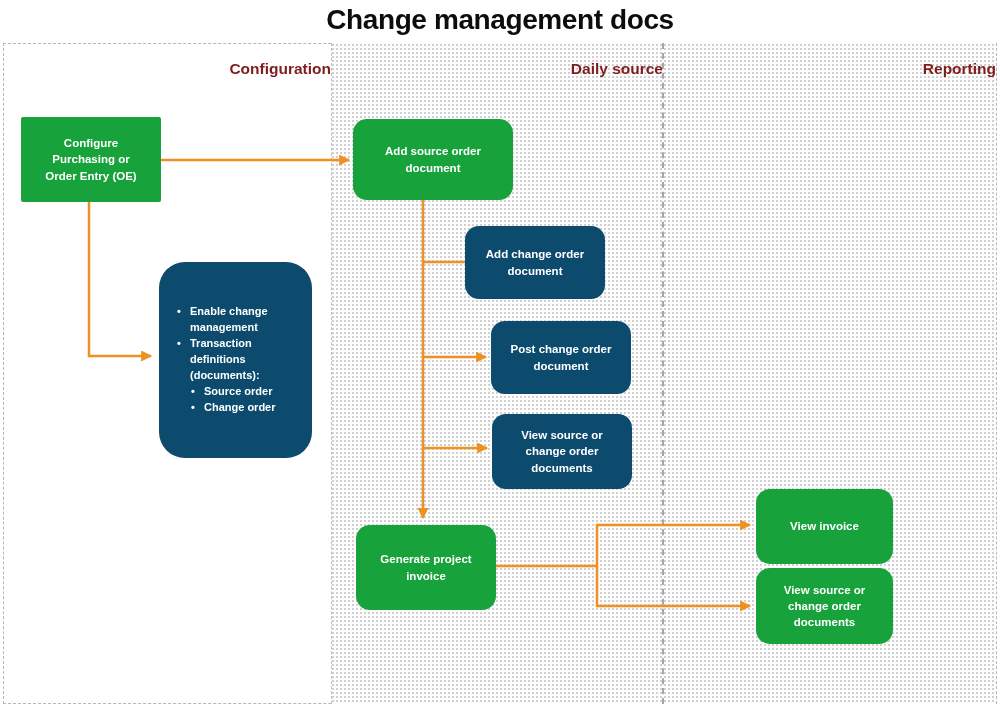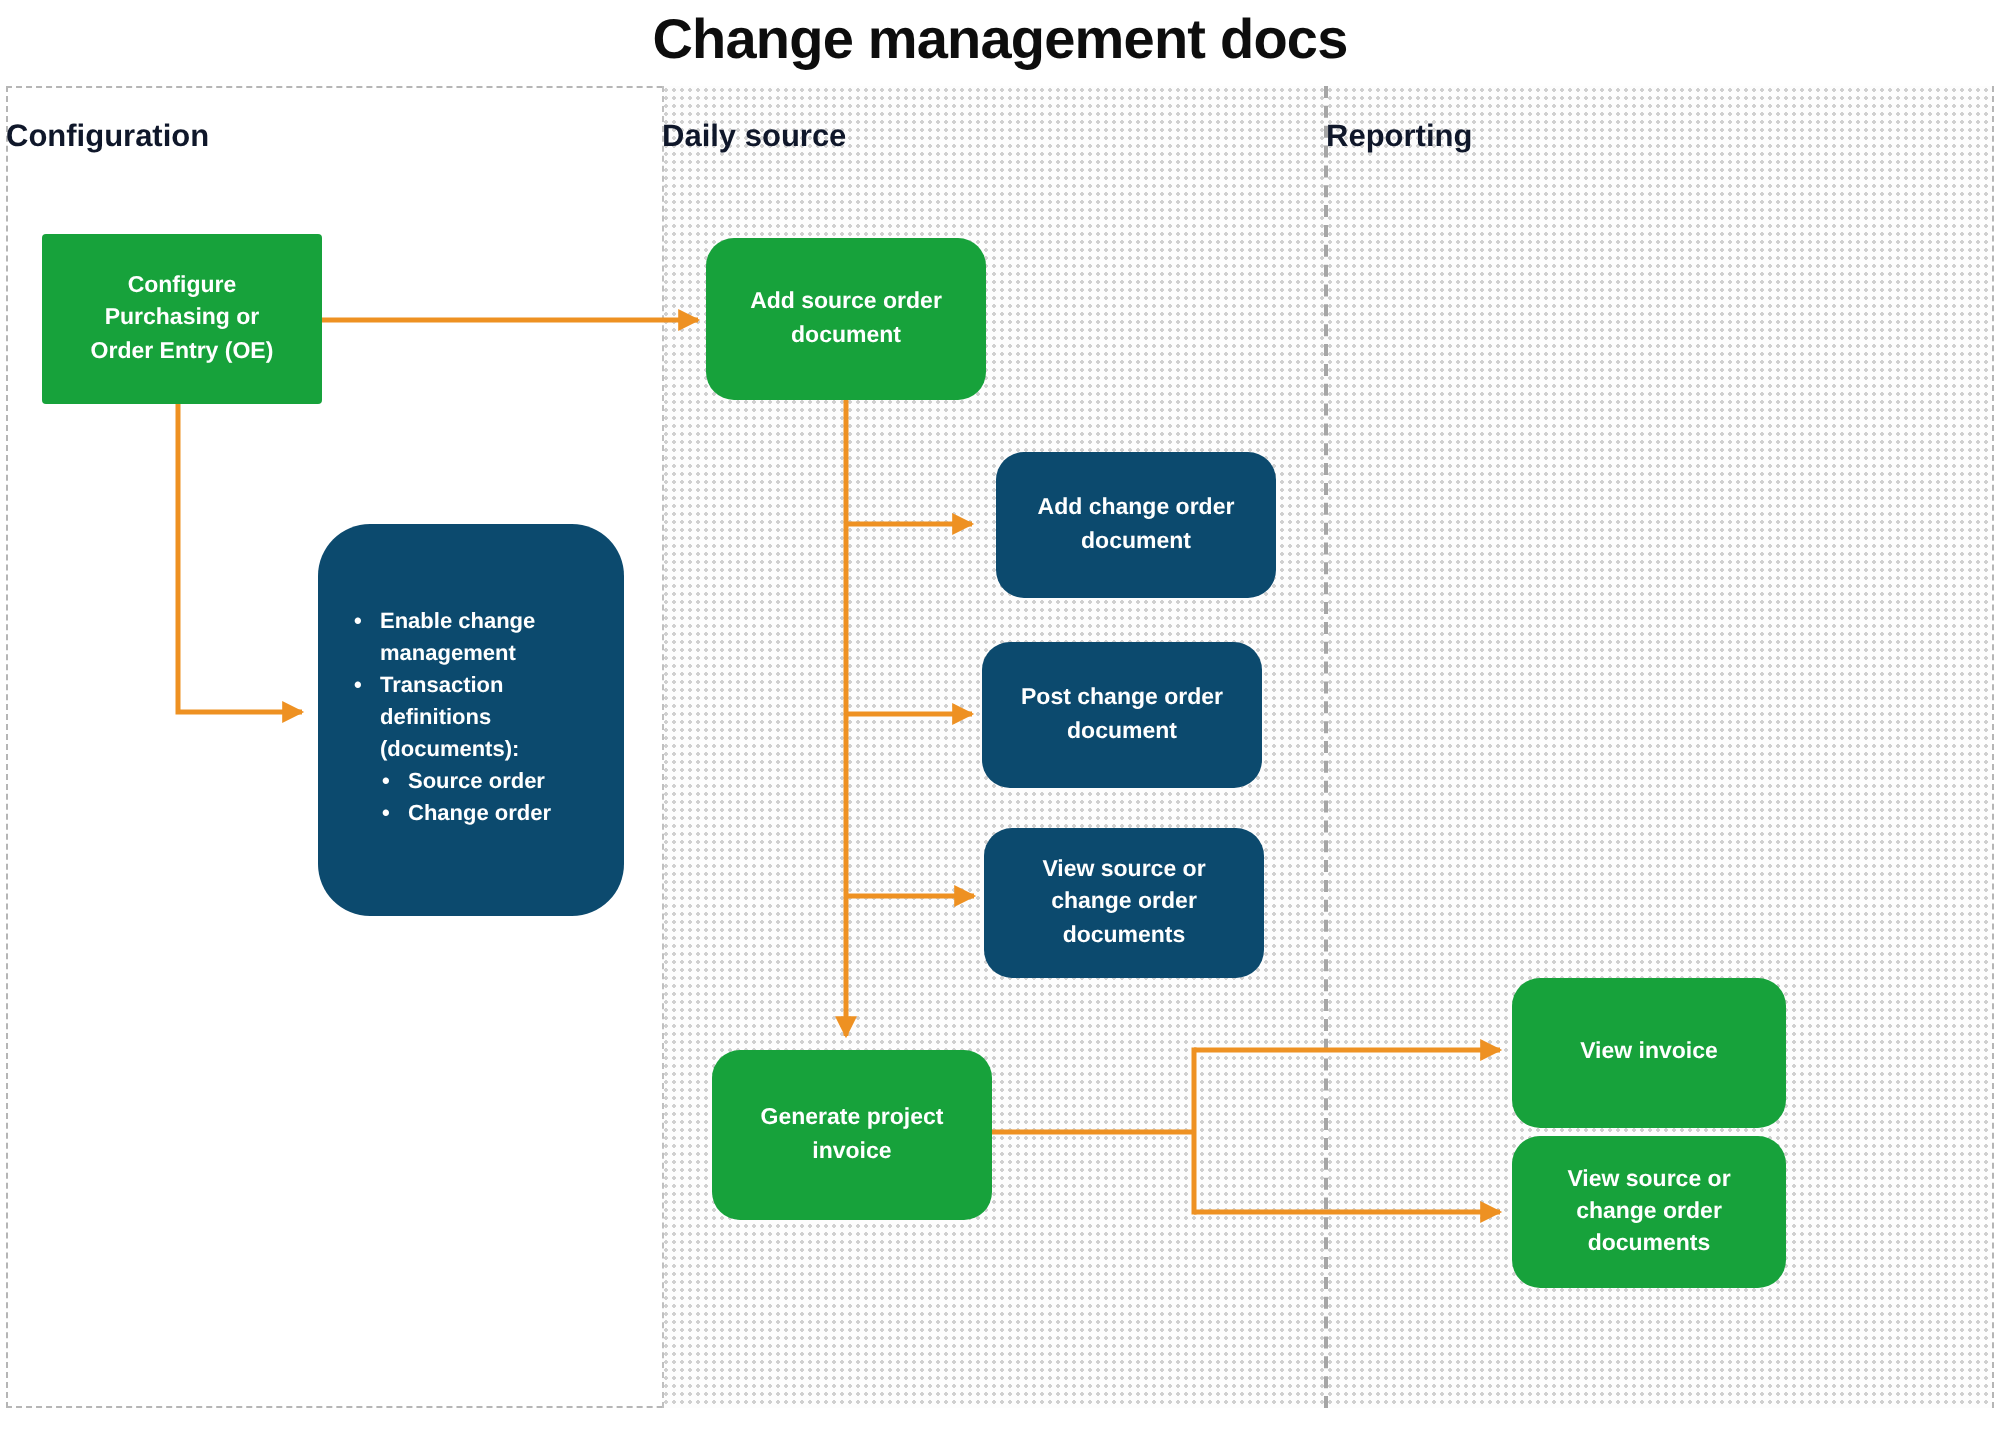--- a/index.html
+++ b/index.html
@@ -29,43 +29,43 @@
     background-size:4px 4px;
   }
   .lane-bg.daily{left:331px;width:332px;}
   .lane-bg.reporting{left:663px;width:333px;}
   .divider{position:absolute;top:43px;height:661px;width:0;z-index:1;}
   .divider.d1{left:331px;border-left:1px dashed #c0c0c0;}
   .divider.d2{left:662px;border-left:2px dashed #a6a6a6;}
 
   .lane-header{
     position:absolute;top:59px;height:20px;line-height:20px;z-index:2;
-    text-align:left;font-size:15.5px;font-weight:700;color:#0f172a;
+    text-align:right;font-size:15.5px;font-weight:700;color:#7f1d1d;
   }
   .lh-configuration{left:3px;width:328px;}
   .lh-daily{left:331px;width:332px;}
   .lh-reporting{left:663px;width:333px;}
 
   svg.connectors{position:absolute;left:0;top:0;z-index:2;pointer-events:none;}
   .edge{stroke:var(--arrow-orange);stroke-width:2.5;fill:none;}
   .arrowhead{fill:var(--arrow-orange);}
 
   .node{
     position:absolute;z-index:3;display:flex;align-items:center;justify-content:center;
     color:var(--text-white);text-align:center;
     font-size:11.5px;font-weight:600;line-height:1.4;padding:6px 8px;
   }
   .node .label{white-space:pre-line;}
   .green{background:var(--node-green);border-radius:14px;}
   .blue{background:var(--node-blue);border-radius:14px;}
 
   .n-configure{left:21px;top:117px;width:140px;height:85px;border-radius:2px;}
   .n-details{left:159px;top:262px;width:153px;height:196px;border-radius:26px;justify-content:flex-start;padding:10px 14px 10px 18px;}
-  .n-addsource{left:353px;top:119px;width:140px;height:81px;}
-  .n-addchange{left:498px;top:226px;width:140px;height:73px;}
+  .n-addsource{left:353px;top:119px;width:160px;height:81px;}
+  .n-addchange{left:465px;top:226px;width:140px;height:73px;}
   .n-postchange{left:491px;top:321px;width:140px;height:73px;}
   .n-viewdocs-daily{left:492px;top:414px;width:140px;height:75px;}
   .n-generate{left:356px;top:525px;width:140px;height:85px;}
   .n-viewinvoice{left:756px;top:489px;width:137px;height:75px;}
   .n-viewdocs-rep{left:756px;top:568px;width:137px;height:76px;}
 
   .note-list{display:flex;flex-direction:column;justify-content:center;width:100%;height:100%;
     text-align:left;font-size:11px;font-weight:600;line-height:1.45;}
   .note-item{display:flex;}
   .note-item .blt{flex:0 0 13px;}

